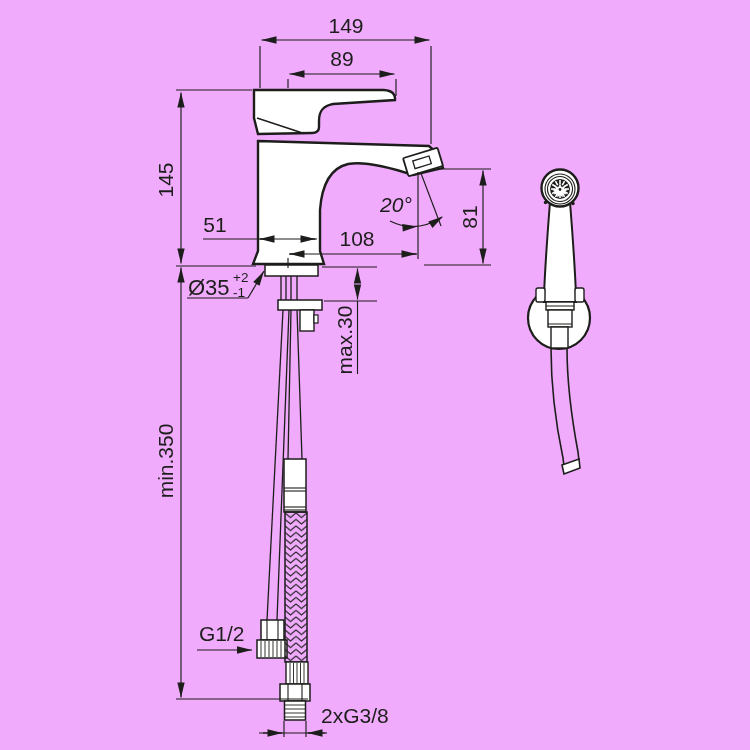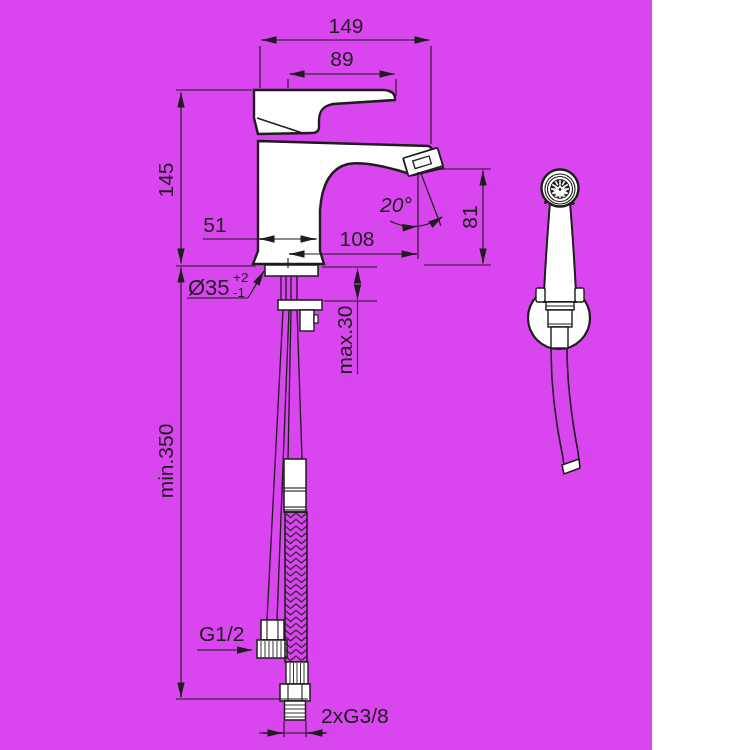--- a/index.html
+++ b/index.html
@@ -1,16 +1,16 @@
 <!DOCTYPE html>
 <html><head>
 <meta charset="utf-8">
 <style>
   html,body{margin:0;padding:0;background:#ffffff;}
-  .stage{position:relative;width:652px;height:750px;background:#d946ef;overflow:hidden;
+  .stage{position:relative;width:750px;height:750px;background:#f0abfc;overflow:hidden;
          font-family:"Liberation Sans",sans-serif;}
   svg{display:block}
   svg text{font-family:"Liberation Sans",sans-serif;fill:#1d1d1b;}
   .dimtxt{font-size:21px;}
   .dimtxt-sm{font-size:13.5px;}
   .dimtxt-lg{font-size:22px;}
   .dimtxt-it{font-size:21px;font-style:italic;}
 </style>
 </head>
 <body>

